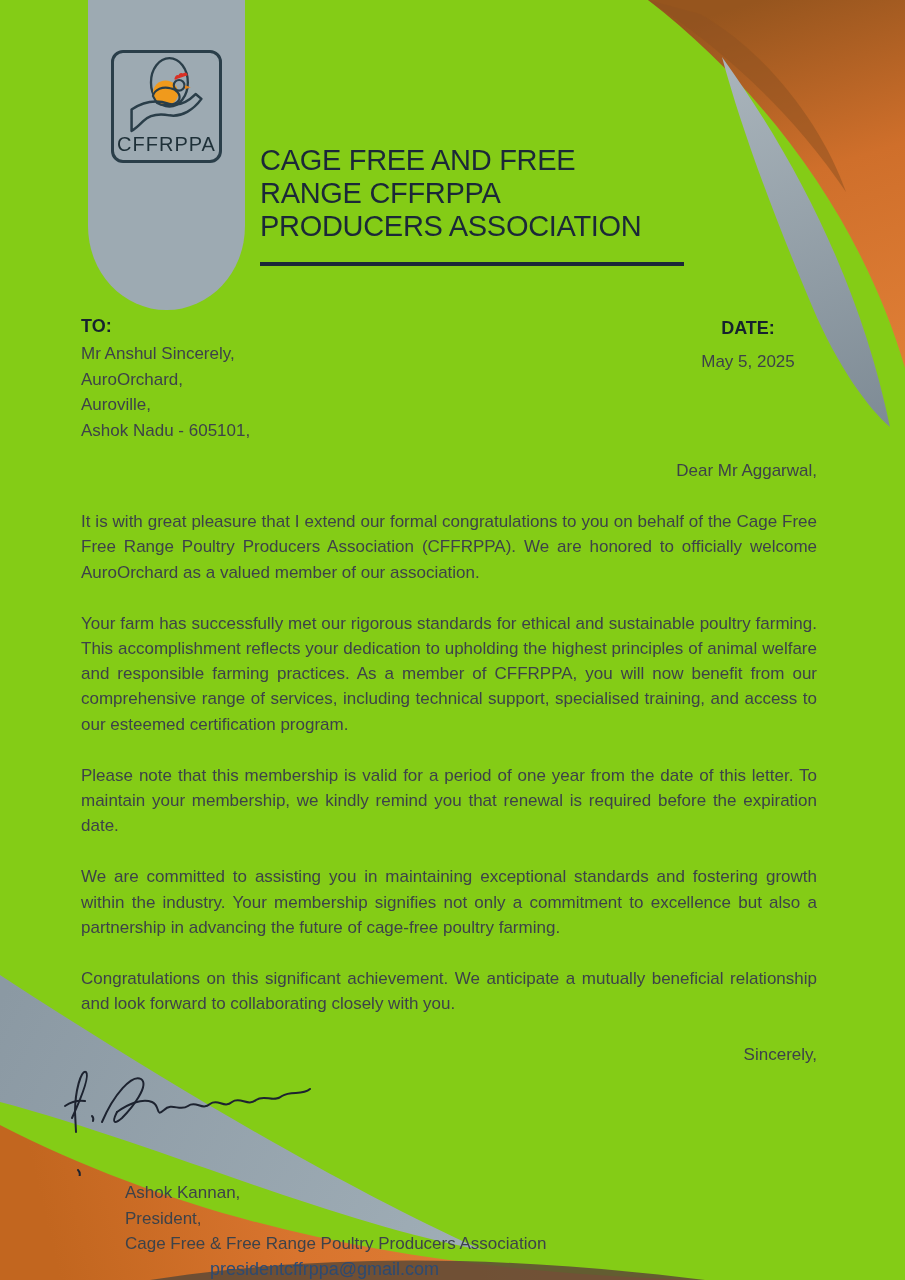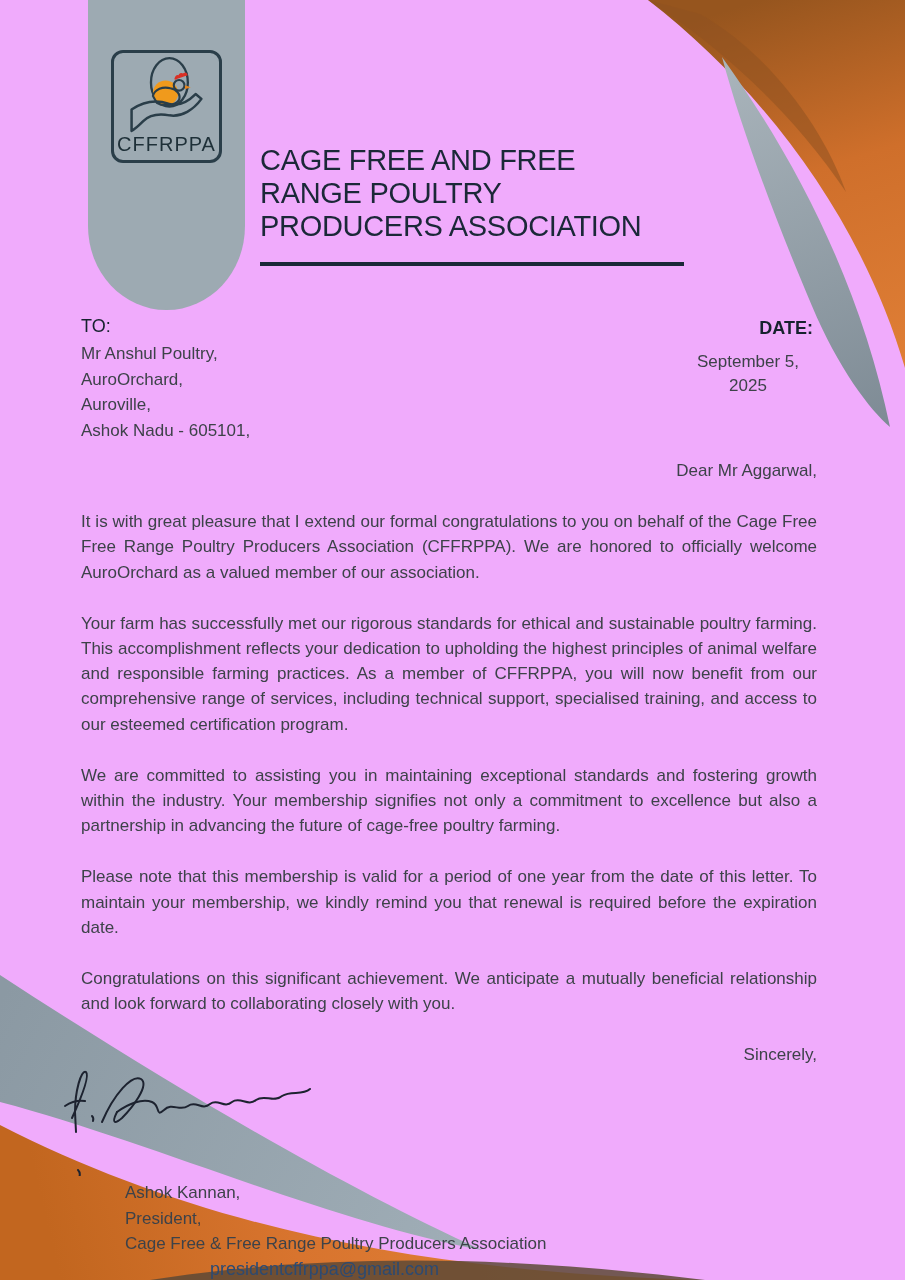--- a/index.html
+++ b/index.html
@@ -1,17 +1,17 @@
 <!DOCTYPE html>
 <html><head>
 <meta charset="utf-8">
 <style>
   html,body{margin:0;padding:0;background:#e8e8e8;}
   .page{
-    position:relative;width:905px;height:1280px;background:#f0abfc;
+    position:relative;width:905px;height:1280px;background:#84cc16;
     overflow:hidden;font-family:"Liberation Sans","DejaVu Sans",sans-serif;
     color:#3d4249;
   }
   .deco{position:absolute;inset:0;width:905px;height:1280px;z-index:0;pointer-events:none;}
   
   .badge{
     position:absolute;left:88px;top:0;width:157px;height:310px;
     background:#9daab2;z-index:2;
     border-bottom-left-radius:78px 84px;border-bottom-right-radius:78px 84px;
   }
@@ -30,24 +30,24 @@
     position:absolute;left:260px;top:144px;width:500px;z-index:2;
     font-size:29px;line-height:33px;font-weight:400;color:#1b2838;
     letter-spacing:-0.3px;
   }
   .title-underline{
     position:absolute;left:260px;top:262px;width:424px;height:4px;
     background:#1b2838;z-index:2;
   }
   
   .to-block{position:absolute;left:81px;top:316px;z-index:2;}
-  .to-label{font-size:18px;font-weight:400;color:#16222e;margin-bottom:4px;}
+  .to-label{font-size:18px;font-weight:700;color:#16222e;margin-bottom:4px;}
   .addr-line{font-size:17px;line-height:25.5px;color:#3d4249;}
   .date-block{position:absolute;left:683px;top:318px;width:130px;text-align:center;z-index:2;}
-  .date-label{font-size:18px;font-weight:700;color:#16222e;margin-bottom:11px;text-align:right;}
+  .date-label{font-size:18px;font-weight:700;color:#16222e;margin-bottom:11px;}
   .date-value{font-size:17px;line-height:24px;color:#3d4249;}
   
   .letter-body{position:absolute;left:81px;top:458px;width:736px;z-index:2;}
   .letter-body p{
     margin:0 0 26px 0;font-size:17px;line-height:25.2px;color:#3d4249;
     text-align:justify;
   }
   .letter-body p.no-justify{text-align:right;}
   
   .signature{position:absolute;left:62px;top:1066px;width:270px;height:110px;z-index:2;}
@@ -111,44 +111,44 @@
         <path d="M69,31 l6,2 -6,2 Z" fill="#e8861d"></path>
 
         <path d="M14,56 C26,48 40,46 52,50 C62,53 72,48 80,40 L86,45 C78,56 66,64 53,62 C42,60 32,62 26,68 C22,72 18,76 14,78 Z" fill="none" stroke="#2a3e49" stroke-width="2.6" stroke-linejoin="round"></path>
       </svg>
       <div class="logo-acronym">CFFRPPA</div>
     </div>
   </div>
 
   <div class="org-title">
     <div>CAGE FREE AND FREE</div>
-    <div>RANGE POULTRY</div>
+    <div>RANGE CFFRPPA</div>
     <div>PRODUCERS ASSOCIATION</div>
   </div>
   <div class="title-underline"></div>
 
   <div class="to-block">
     <div class="to-label">TO:</div>
-    <div class="addr-line">Mr Anshul Poultry,</div>
+    <div class="addr-line">Mr Anshul Sincerely,</div>
     <div class="addr-line">AuroOrchard,</div>
     <div class="addr-line">Auroville,</div>
     <div class="addr-line">Ashok Nadu - 605101,</div>
   </div>
 
   <div class="date-block">
     <div class="date-label">DATE:</div>
-    <div class="date-value">September 5, 2025</div>
+    <div class="date-value">May 5, 2025</div>
   </div>
 
   <div class="letter-body">
     <p class="no-justify">Dear Mr Aggarwal,</p>
     <p>It is with great pleasure that I extend our formal congratulations to you on behalf of the Cage Free Free Range Poultry Producers Association (CFFRPPA). We are honored to officially welcome AuroOrchard as a valued member of our association.</p>
     <p>Your farm has successfully met our rigorous standards for ethical and sustainable poultry farming. This accomplishment reflects your dedication to upholding the highest principles of animal welfare and responsible farming practices. As a member of CFFRPPA, you will now benefit from our comprehensive range of services, including technical support, specialised training, and access to our esteemed certification program.</p>
+    <p>Please note that this membership is valid for a period of one year from the date of this letter. To maintain your membership, we kindly remind you that renewal is required before the expiration date.</p>
     <p>We are committed to assisting you in maintaining exceptional standards and fostering growth within the industry. Your membership signifies not only a commitment to excellence but also a partnership in advancing the future of cage-free poultry farming.</p>
-    <p>Please note that this membership is valid for a period of one year from the date of this letter. To maintain your membership, we kindly remind you that renewal is required before the expiration date.</p>
     <p>Congratulations on this significant achievement. We anticipate a mutually beneficial relationship and look forward to collaborating closely with you.</p>
     <p class="no-justify">Sincerely,</p>
   </div>
 
   <svg class="signature" viewBox="0 0 270 110" xmlns="http://www.w3.org/2000/svg">
     <g fill="none" stroke="#1d2330" stroke-width="2" stroke-linecap="round">
 
       <path d="M10,52 C20,30 28,10 24,6 C19,3 13,26 13,46 L14,66"></path>
       <path d="M3,40 C9,36 16,34 23,35"></path>
       <path d="M30,50 q2,2 1,5"></path>

